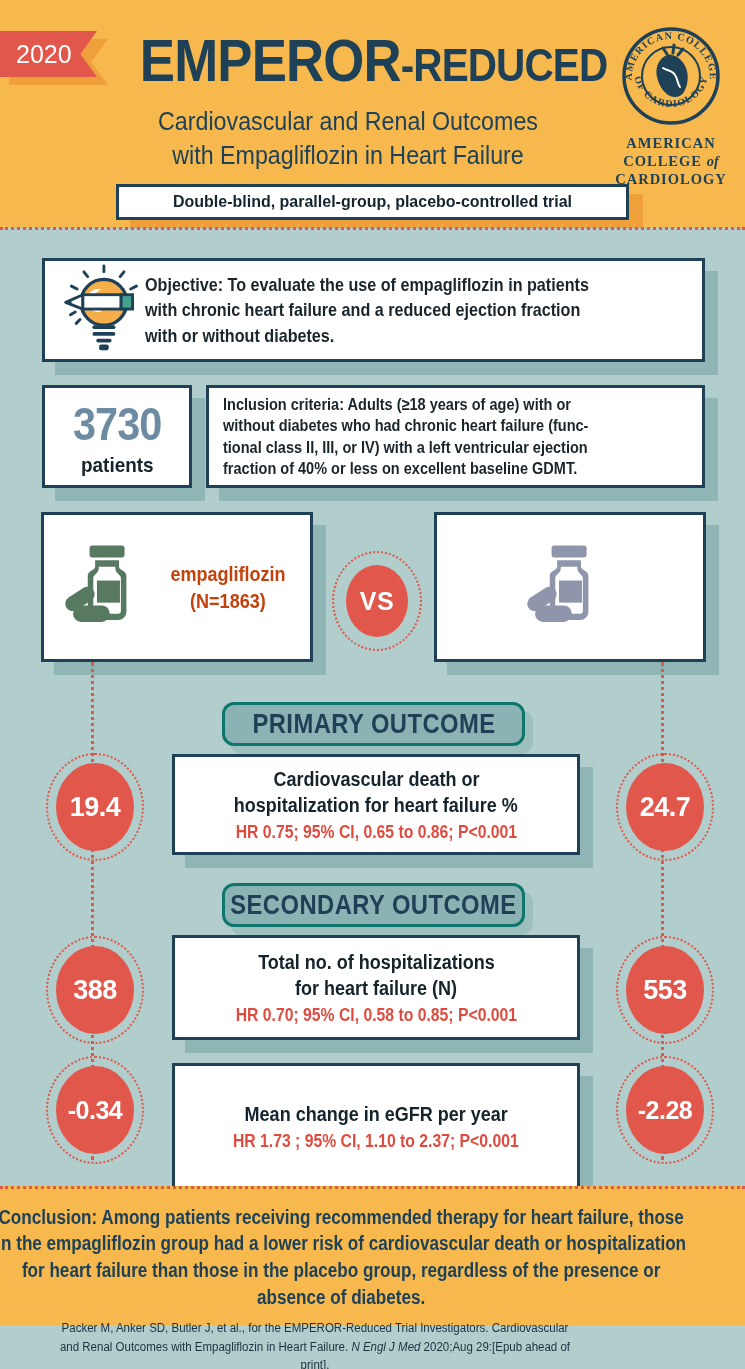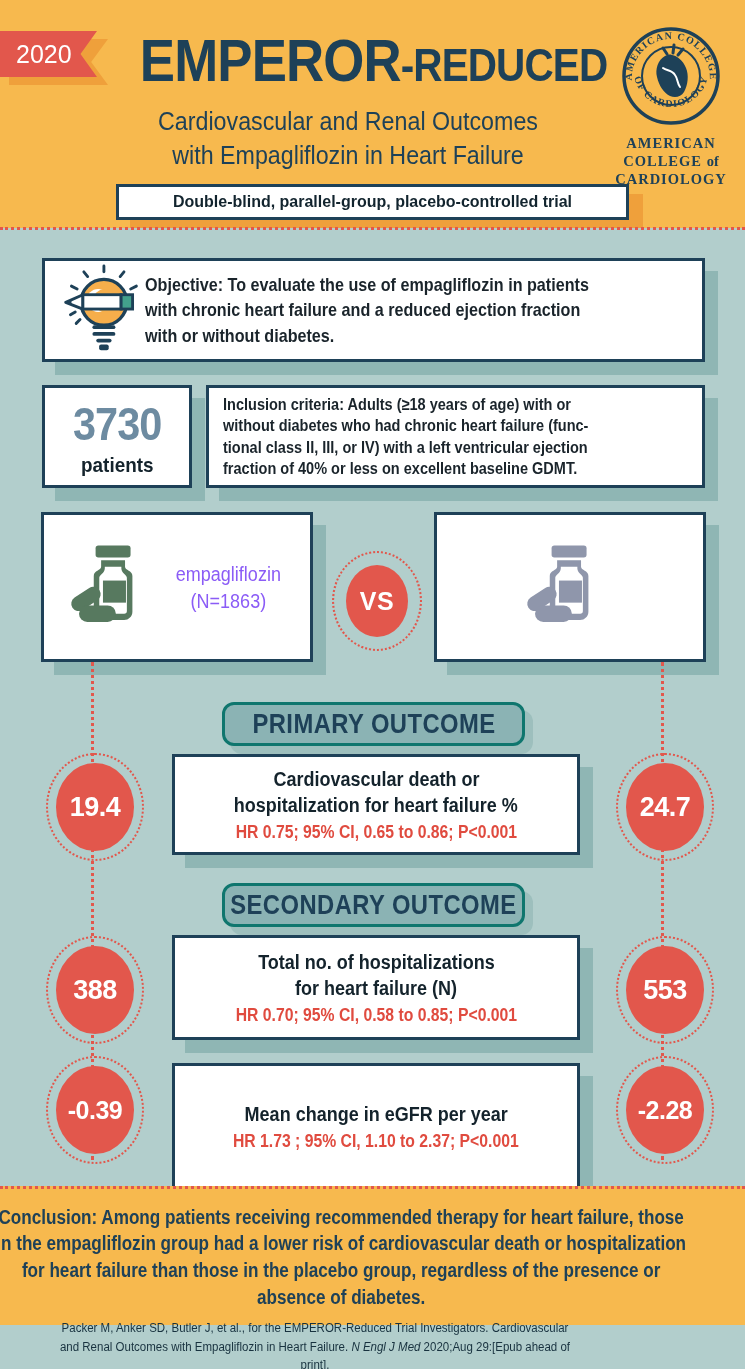--- a/index.html
+++ b/index.html
@@ -19,42 +19,42 @@
     display:flex;align-items:center;color:#fff;font-size:25px;padding-left:16px;box-sizing:border-box;}
   .title-block{position:absolute;left:108px;top:26px;width:480px;text-align:center;color:#1E4158;}
   .title-line{white-space:nowrap;display:inline-block;transform:scaleX(0.88);}
   .title-main{font-size:60px;font-weight:bold;letter-spacing:-1px;}
   .title-rest{font-size:46px;font-weight:bold;letter-spacing:-1px;}
   .subtitle{margin-top:10px;font-size:25px;line-height:1.35;color:#1E4158;}
   .subtitle .sline{display:block;transform:scaleX(0.93);}
   .logo{position:absolute;right:8px;top:26px;width:132px;text-align:center;color:#1E4158;}
   .logo-text{font-family:"Liberation Serif",serif;font-weight:bold;font-size:14.5px;
     letter-spacing:1px;line-height:1.25;margin-top:4px;}
-  .logo-text .of{text-transform:none;letter-spacing:0;text-align:right;}
+  .logo-text .of{font-style:italic;text-transform:none;letter-spacing:0;text-align:right;}
   .trial-shadow{position:absolute;left:130px;top:194px;width:513px;height:34px;background:#EFA03B;}
   .trial-box{position:absolute;left:116px;top:184px;width:513px;height:36px;background:#fff;
     border:3px solid #1E4158;box-sizing:border-box;display:flex;align-items:center;justify-content:center;
     font-weight:bold;font-size:16px;color:#12242E;}
   
   .wbox{position:absolute;background:#fff;border:3.5px solid #1E4158;box-sizing:border-box;
     box-shadow:13px 13px 0 #8FB6B4;}
   
   .obj-inner{display:flex;align-items:center;height:100%;padding:8px 16px 8px 14px;box-sizing:border-box;}
   .obj-text{font-weight:bold;font-size:19px;line-height:1.32;color:#1A242B;
     transform:scaleX(0.85);transform-origin:0 50%;width:117.6%;}
   
   .pop-inner{height:100%;display:flex;flex-direction:column;align-items:center;justify-content:center;}
   .pop-count{font-size:46px;font-weight:bold;color:#6D8BA1;letter-spacing:-1px;transform:scaleX(0.9);}
   .pop-label{font-size:21px;font-weight:bold;color:#14232C;margin-top:2px;transform:scaleX(0.9);}
   .inc-inner{height:100%;display:flex;flex-direction:column;justify-content:center;padding:6px 14px;box-sizing:border-box;}
   .inc-line{font-weight:bold;font-size:16.5px;line-height:1.3;color:#1A242B;white-space:nowrap;
     transform:scaleX(0.88);transform-origin:0 50%;}
   
   .arm-inner{display:flex;align-items:flex-start;justify-content:center;gap:10px;padding-top:24px;}
-  .arm-label{text-align:center;font-weight:normal;font-size:20px;line-height:1.35;color:#8b5cf6;margin-top:22px;}
+  .arm-label{text-align:center;font-weight:bold;font-size:20px;line-height:1.35;color:#c2410c;margin-top:22px;}
   .arm-label span{display:block;transform:scaleX(0.9);}
   .ring{position:absolute;border:2px dotted #E2574C;border-radius:50%;
     display:flex;align-items:center;justify-content:center;}
   .disc{background:#E2574C;border-radius:50%;display:flex;align-items:center;justify-content:center;
     color:#fff;font-weight:bold;}
   .vs-disc{width:62px;height:72px;font-size:25px;letter-spacing:0.5px;}
   .num-disc{width:78px;height:88px;font-size:27px;letter-spacing:-0.5px;}
   .num-disc.small{font-size:25px;}
   .dotline{position:absolute;border-left:3px dotted #E2574C;}
   
@@ -258,21 +258,21 @@
     <div class="disc num-disc">553</div>
   </div>
 
   <div class="wbox" style="left:172px;top:1063px;width:408px;height:126px;">
     <div class="outcome-inner">
       <div class="o-title">Mean change in eGFR per year</div>
       <div class="o-stats">HR 1.73 ; 95% CI, 1.10 to 2.37; P&lt;0.001</div>
     </div>
   </div>
   <div class="ring" style="left:46px;top:1056px;width:94px;height:104px;">
-    <div class="disc num-disc small">-0.39</div>
+    <div class="disc num-disc small">-0.34</div>
   </div>
   <div class="ring" style="left:616px;top:1056px;width:94px;height:104px;">
     <div class="disc num-disc small">-2.28</div>
   </div>
 
   <div class="conclusion">
     <div class="conc-text">Conclusion: Among patients receiving recommended therapy for heart failure, those in the empagliflozin group had a lower risk of cardiovascular death or hospitalization for heart failure than those in the placebo group, regardless of the presence or absence of diabetes.</div>
   </div>
 
   <div class="citation">

